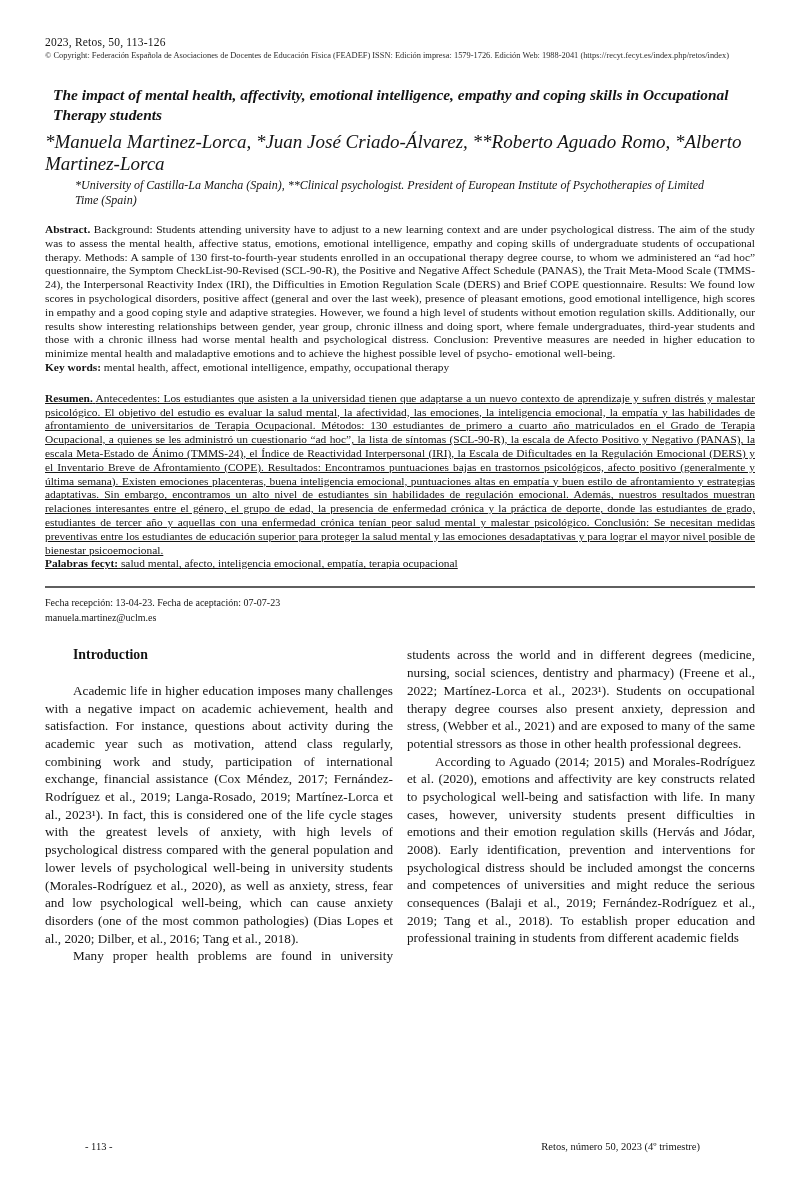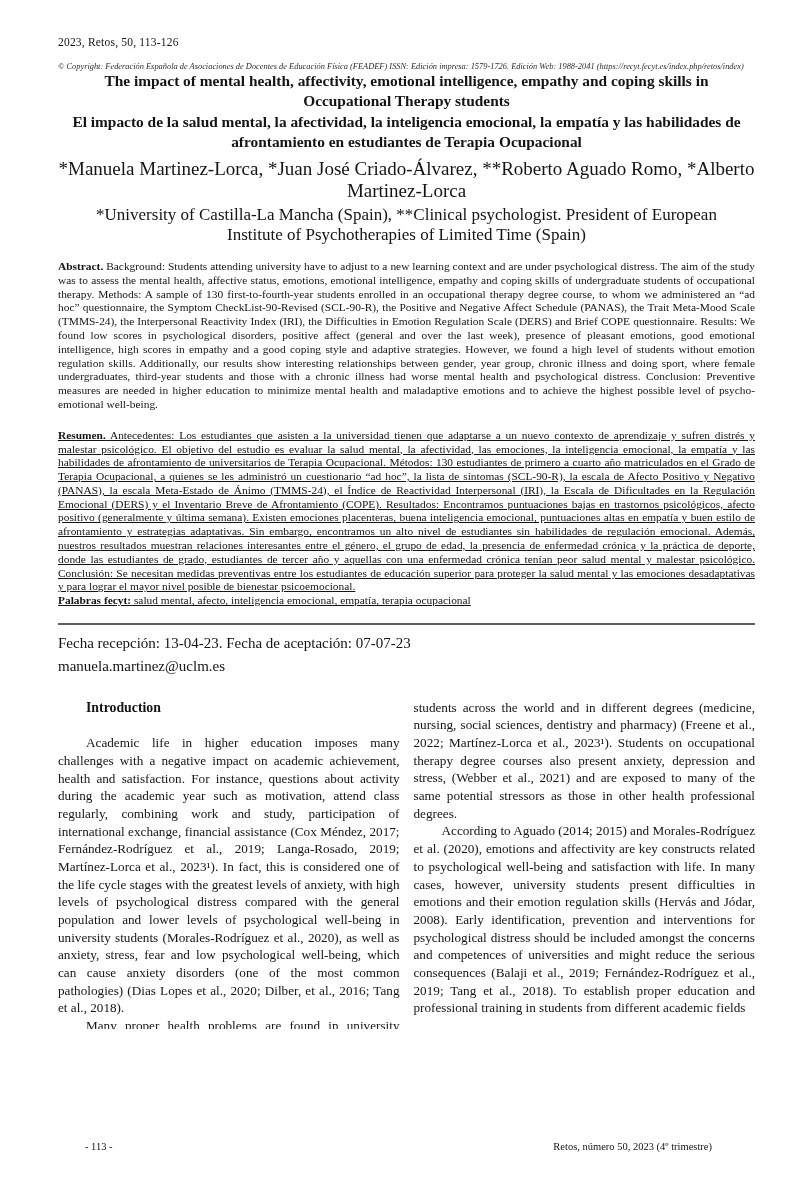--- a/index.html
+++ b/index.html
@@ -12,52 +12,52 @@
     height: 1200px;
     position: relative;
     overflow: hidden;
     font-family: "Liberation Serif", "DejaVu Serif", serif;
     color: #141414;
     -webkit-font-smoothing: antialiased;
   }
   .page {
     position: absolute;
     inset: 0;
-    padding: 36px 45px 0 58px;
+    padding: 36px 45px 0 45px;
     box-sizing: border-box;
   }
   
   .citation {
     font-size: 11.5px;
     letter-spacing: 0.2px;
   }
   .copyright {
     font-size: 8.4px;
-    font-style: italic;
-    margin-top: 14px;
+    margin-top: 3px;
     white-space: nowrap;
     color: #2b2b2b;
   }
   
   .title-block {
-    text-align: center;
+    margin-top: 25px;
+    font-style: italic;
   }
   .title {
     font-size: 15.4px;
     font-weight: bold;
     line-height: 1.33;
     margin: 0;
     padding: 0 8px;
   }
   .authors {
     font-size: 19px;
     margin-top: 5px;
   }
   .affiliations {
-    font-size: 17px;
+    font-size: 12px;
     margin-top: 3px;
     padding: 0 30px;
   }
   
   .abstract-section {
     margin-top: 15px;
     font-size: 11.4px;
     line-height: 1.21;
     text-align: justify;
   }
@@ -67,21 +67,21 @@
   }
   .abstract-section p { margin: 0; }
   .lbl { font-weight: bold; }
   
   .rule {
     border: none;
     border-top: 2px solid #5f5f5f;
     margin: 15px 0 7px 0;
   }
   .dates {
-    font-size: 15px;
+    font-size: 10px;
     line-height: 1.52;
   }
   
   .columns {
     display: flex;
     gap: 14px;
     margin-top: 21px;
     height: 330px;
     overflow: hidden;
   }
@@ -97,45 +97,45 @@
     margin: 0 0 17px 28px;
   }
   .col p { margin: 0; }
   .col p.indent { text-indent: 28px; }
   .col p.stretch { text-align-last: justify; }
   
   .page-footer {
     position: absolute;
     top: 1141px;
     left: 85px;
-    right: 88px;
+    right: 100px;
     display: flex;
     justify-content: space-between;
     font-size: 10.5px;
   }
 </style>
 </head>
 <body>
 
 <div class="page">
 
   <header>
     <div class="citation">2023, Retos, 50, 113-126</div>
     <div class="copyright">© Copyright: Federación Española de Asociaciones de Docentes de Educación Física (FEADEF) ISSN: Edición impresa: 1579-1726. Edición Web: 1988-2041 (https://recyt.fecyt.es/index.php/retos/index)</div>
   </header>
 
   <section class="title-block">
     <h1 class="title">The impact of mental health, affectivity, emotional intelligence, empathy and coping skills in Occupational Therapy students</h1>
-    <h1 class="title">El impacto de la salud mental, la afectividad, la inteligencia emocional, la empatía y las habilidades de afrontamiento en estudiantes de Terapia Ocupacional</h1>
     <div class="authors">*Manuela Martinez-Lorca, *Juan José Criado-Álvarez, **Roberto Aguado Romo, *Alberto Martinez-Lorca</div>
     <div class="affiliations">*University of Castilla-La Mancha (Spain), **Clinical psychologist. President of European Institute of Psychotherapies of Limited Time (Spain)</div>
   </section>
 
   <section class="abstract-section">
     <p><span class="lbl">Abstract.</span> <span>Background: Students attending university have to adjust to a new learning context and are under psychological distress. The aim of the study was to assess the mental health, affective status, emotions, emotional intelligence, empathy and coping skills of undergraduate students of occupational therapy. Methods: A sample of 130 first-to-fourth-year students enrolled in an occupational therapy degree course, to whom we administered an “ad hoc” questionnaire, the Symptom CheckList-90-Revised (SCL-90-R), the Positive and Negative Affect Schedule (PANAS), the Trait Meta-Mood Scale (TMMS-24), the Interpersonal Reactivity Index (IRI), the Difficulties in Emotion Regulation Scale (DERS) and Brief COPE questionnaire. Results: We found low scores in psychological disorders, positive affect (general and over the last week), presence of pleasant emotions, good emotional intelligence, high scores in empathy and a good coping style and adaptive strategies. However, we found a high level of students without emotion regulation skills. Additionally, our results show interesting relationships between gender, year group, chronic illness and doing sport, where female undergraduates, third-year students and those with a chronic illness had worse mental health and psychological distress. Conclusion: Preventive measures are needed in higher education to minimize mental health and maladaptive emotions and to achieve the highest possible level of psycho- emotional well-being.</span></p>
+    <p><span class="lbl">Key words:</span> <span>mental health, affect, emotional intelligence, empathy, occupational therapy</span></p>
   </section>
 
   <section class="abstract-section resumen">
     <p><span class="lbl">Resumen.</span> <span>Antecedentes: Los estudiantes que asisten a la universidad tienen que adaptarse a un nuevo contexto de aprendizaje y sufren distrés y malestar psicológico. El objetivo del estudio es evaluar la salud mental, la afectividad, las emociones, la inteligencia emocional, la empatía y las habilidades de afrontamiento de universitarios de Terapia Ocupacional. Métodos: 130 estudiantes de primero a cuarto año matriculados en el Grado de Terapia Ocupacional, a quienes se les administró un cuestionario “ad hoc”, la lista de síntomas (SCL-90-R), la escala de Afecto Positivo y Negativo (PANAS), la escala Meta-Estado de Ánimo (TMMS-24), el Índice de Reactividad Interpersonal (IRI), la Escala de Dificultades en la Regulación Emocional (DERS) y el Inventario Breve de Afrontamiento (COPE). Resultados: Encontramos puntuaciones bajas en trastornos psicológicos, afecto positivo (generalmente y última semana). Existen emociones placenteras, buena inteligencia emocional, puntuaciones altas en empatía y buen estilo de afrontamiento y estrategias adaptativas. Sin embargo, encontramos un alto nivel de estudiantes sin habilidades de regulación emocional. Además, nuestros resultados muestran relaciones interesantes entre el género, el grupo de edad, la presencia de enfermedad crónica y la práctica de deporte, donde las estudiantes de grado, estudiantes de tercer año y aquellas con una enfermedad crónica tenían peor salud mental y malestar psicológico. Conclusión: Se necesitan medidas preventivas entre los estudiantes de educación superior para proteger la salud mental y las emociones desadaptativas y para lograr el mayor nivel posible de bienestar psicoemocional.</span></p>
     <p><span class="lbl">Palabras fecyt:</span> <span>salud mental, afecto, inteligencia emocional, empatía, terapia ocupacional</span></p>
   </section>
 
   <hr class="rule">
 
   <section class="dates">

